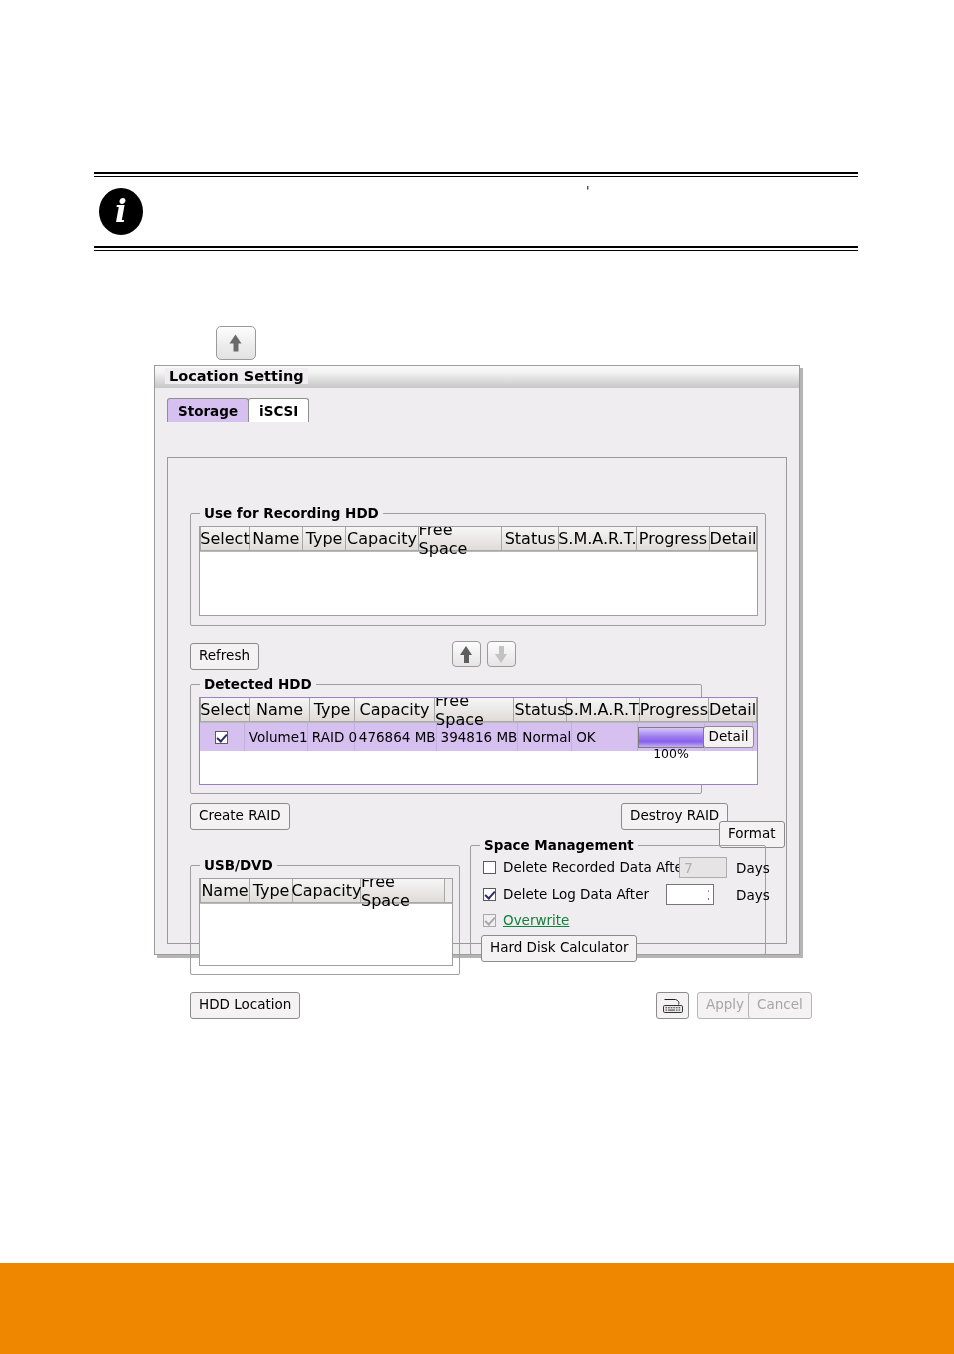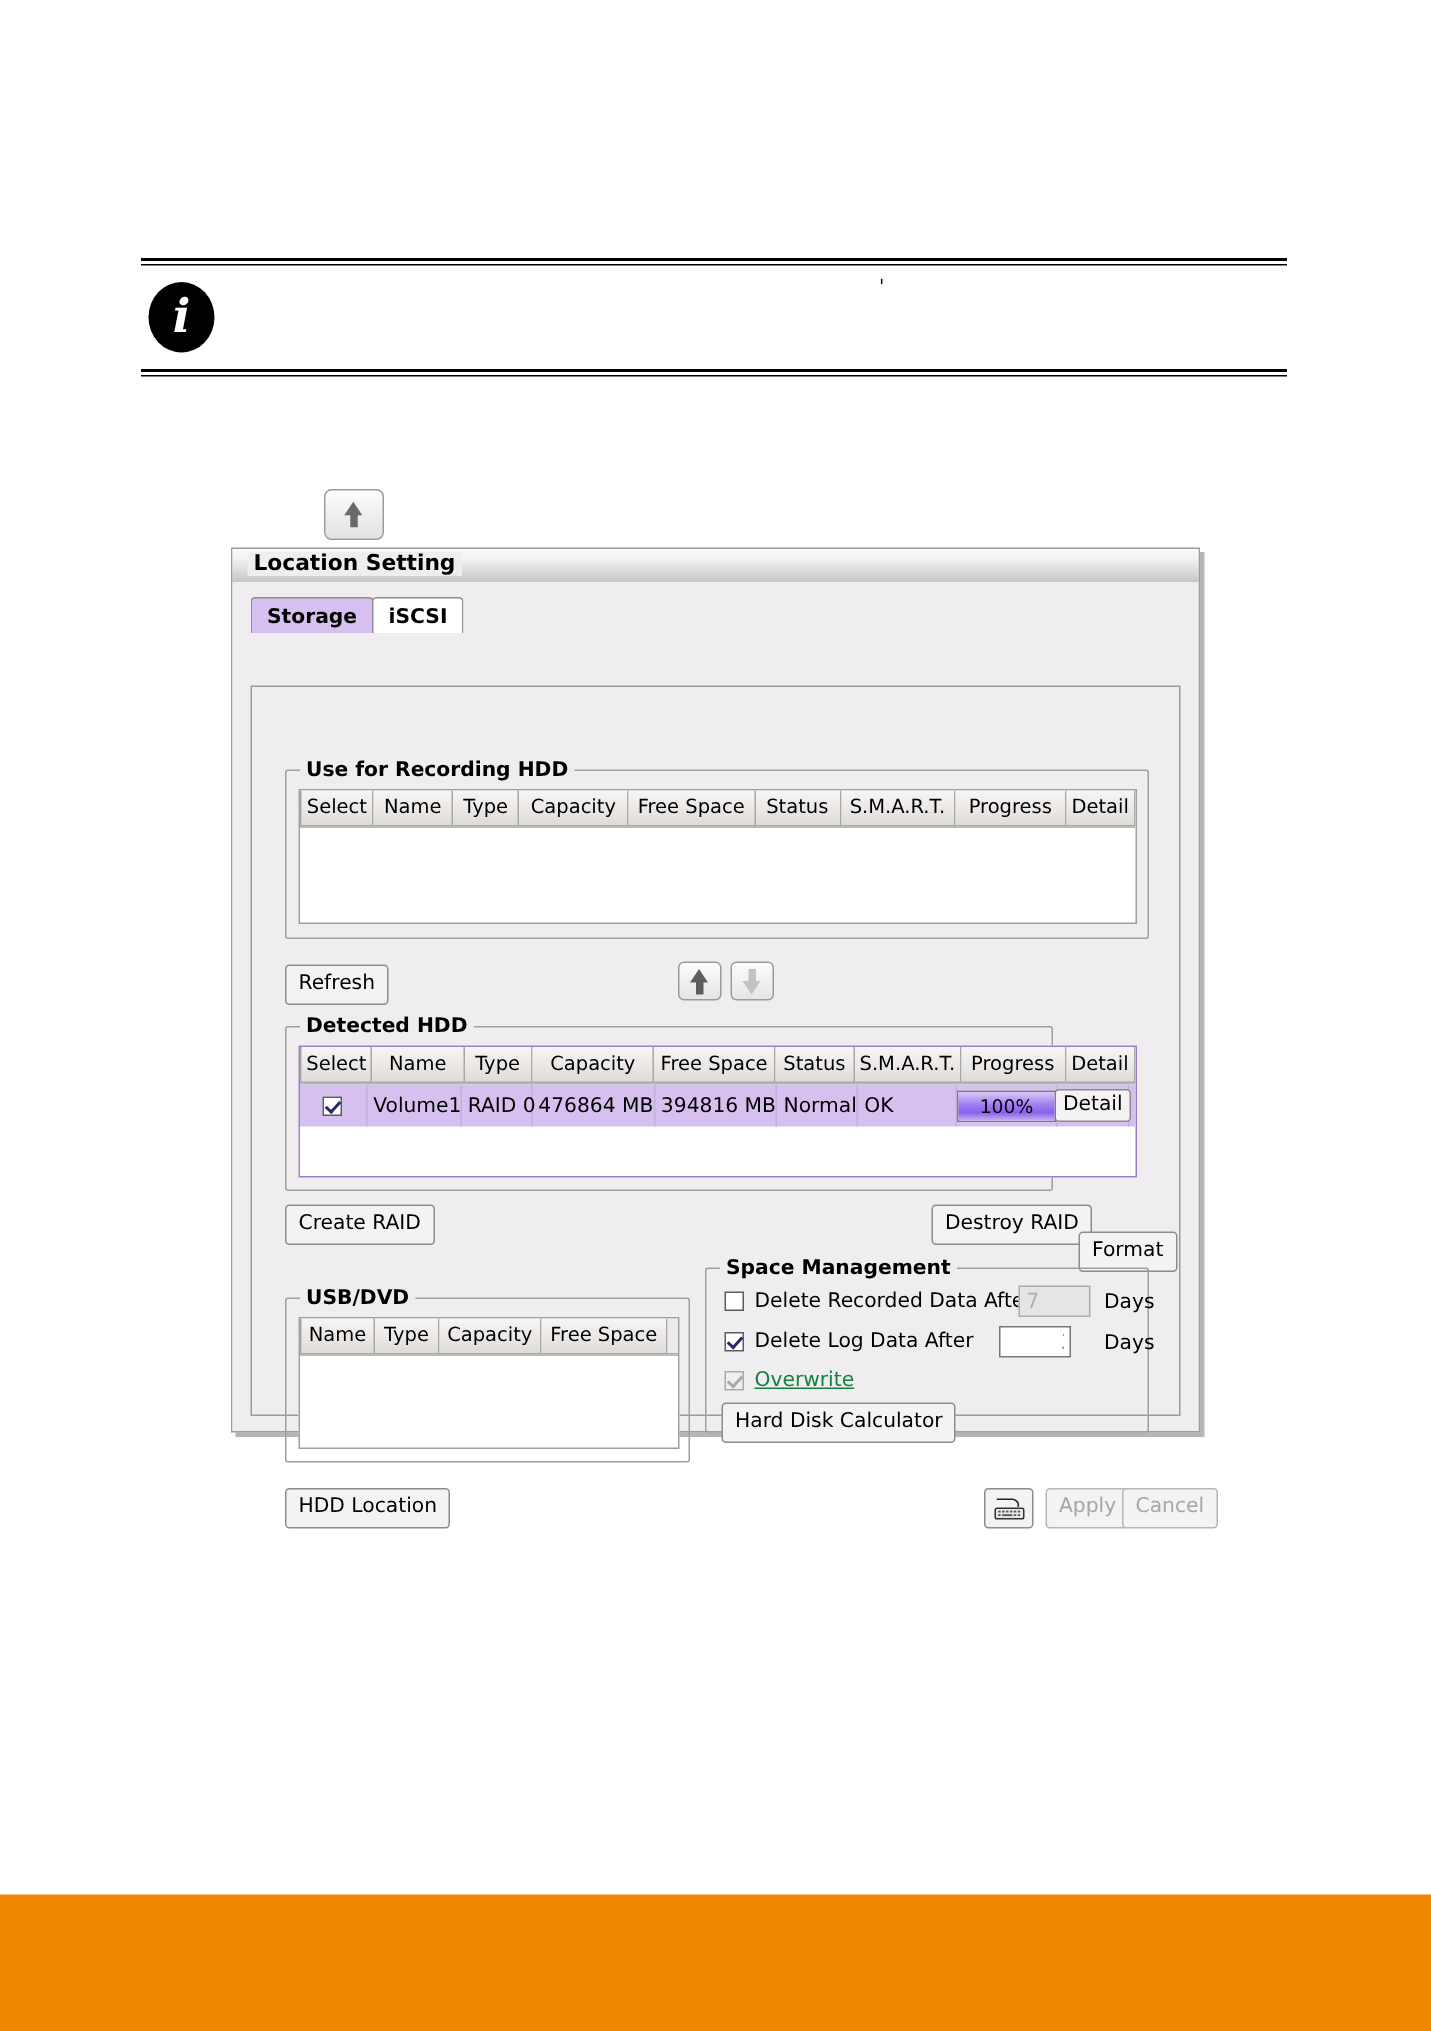--- a/index.html
+++ b/index.html
@@ -206,21 +206,21 @@
     display: flex;
     height: 24px;
     background: #e9e6e4;
     border-bottom: 1px solid #b9b9b9;
   }
   .th {
     border: 1px solid #a8a8a8;
     border-left: none;
     border-top: none;
     background: linear-gradient(180deg,#f6f6f6 0%,#e9e6e4 60%,#dedbd9 100%);
-    font-size: 13px;
+    font-size: 16px;
     color: #000;
     display: flex;
     align-items: center;
     justify-content: center;
     box-sizing: border-box;
     height: 24px;
     cursor: default;
   }
   .th.first { border-left: 1px solid #a8a8a8; }
   .th.filler {
@@ -282,21 +282,21 @@
     box-sizing: border-box;
     box-shadow: inset 1px 1px 0 #9a9a9a;
   }
   .progress .fill {
     position: absolute;
     left: 0; top: 0; bottom: 0;
     background: linear-gradient(180deg,#d6c9f5 0%,#9d7ef0 45%,#8a61ec 72%,#c3b2f2 100%);
   }
   .progress .ptext {
     position: absolute;
-    left: 0; right: 0; top: 0;
+    left: 0; right: 0; top: 16px;
     height: 19px;
     line-height: 19px;
     text-align: center;
     font-size: 12.5px;
     color: #000;
   }
 
   
   .btn {
     border: 1px solid #8c8c8c;

